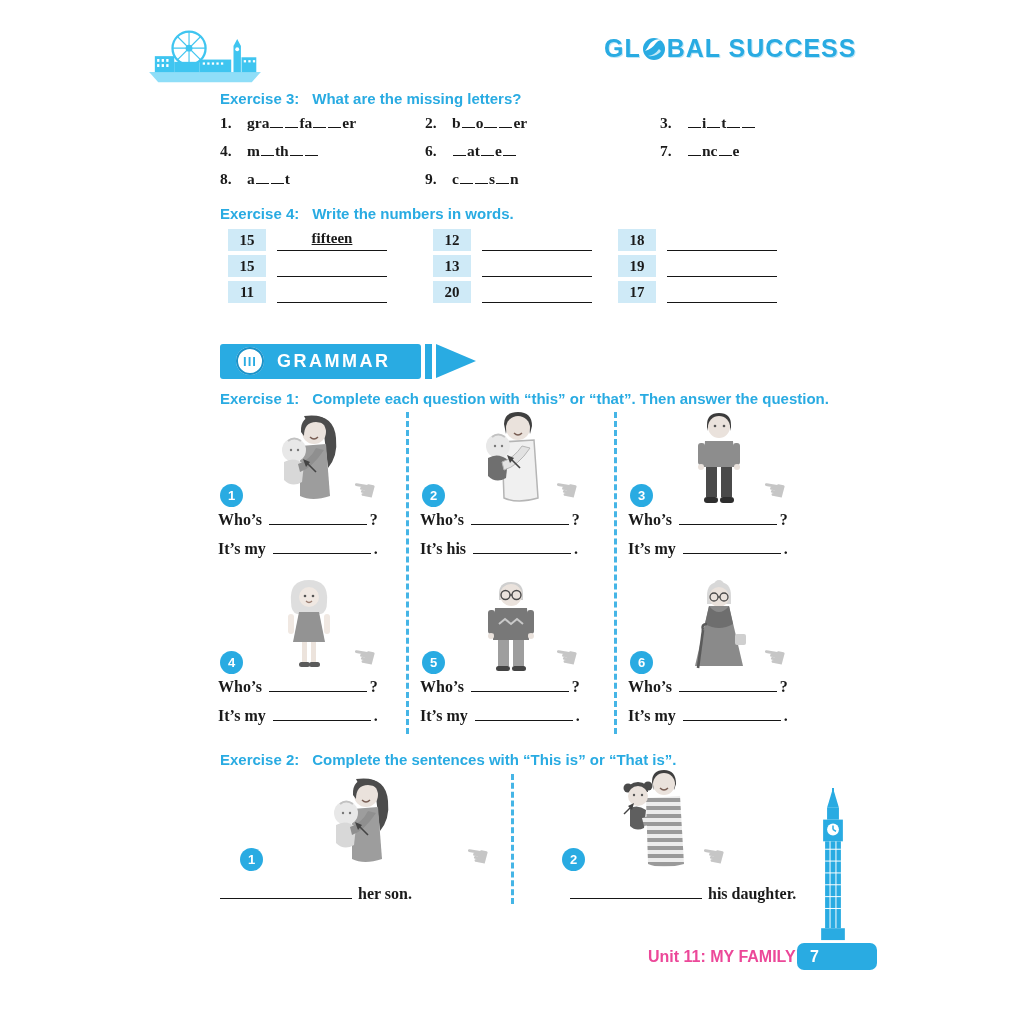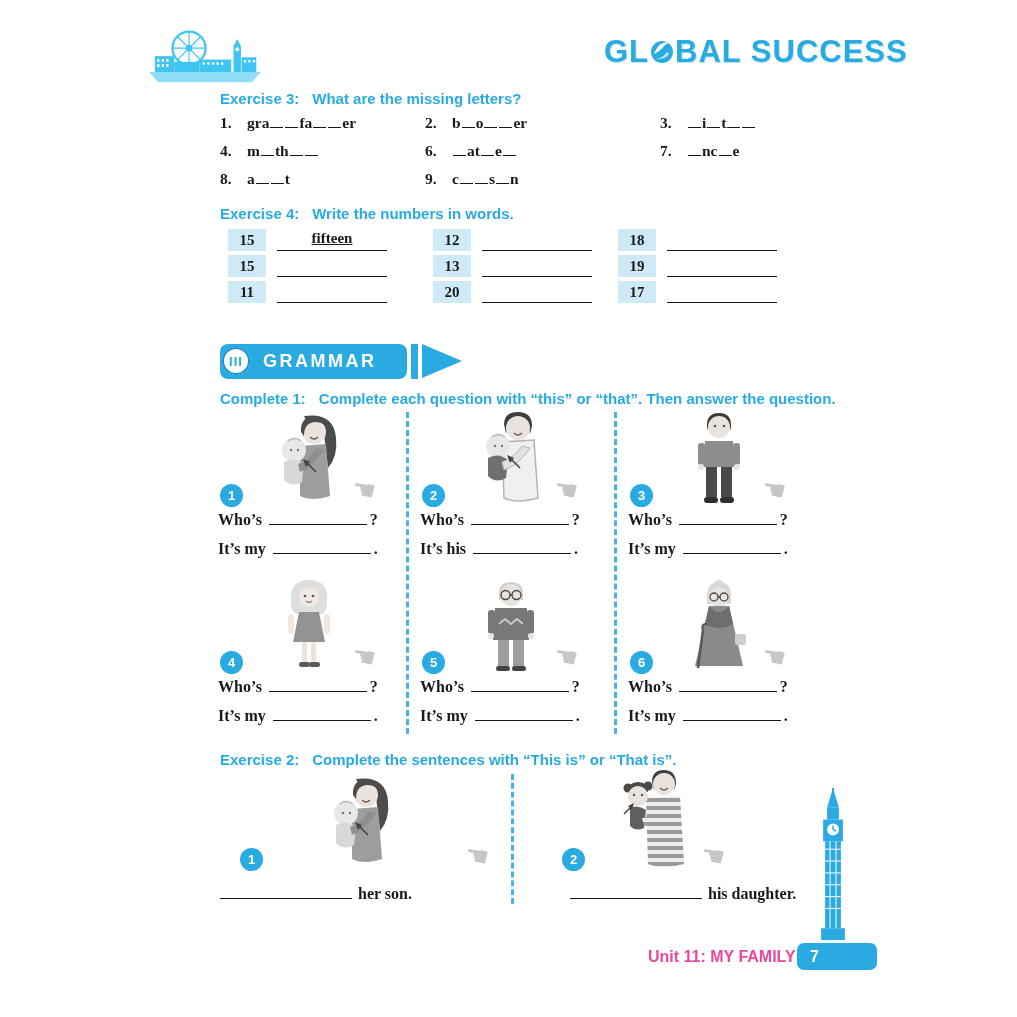--- a/index.html
+++ b/index.html
@@ -2,21 +2,21 @@
 <html><head>
 <meta charset="utf-8">
 <style>
   html,body { margin:0; padding:0; background:#ffffff; }
   .page { position:relative; width:1017px; height:1017px; background:#fff; overflow:hidden;
           font-family:"Liberation Serif", serif; color:#1a1a1a; }
 
   
   #skyline { position:absolute; left:148px; top:26px; }
   #logo { position:absolute; left:604px; top:34px; display:flex; align-items:center;
-          font-family:"Liberation Sans", sans-serif; font-weight:bold; font-size:31px;
+          font-family:"Liberation Sans", sans-serif; font-weight:bold; font-size:25px;
           color:#29abe2; letter-spacing:1px;
           text-shadow:1px 1px 0 #bfe6f6; }
   #logo .globe { margin:0 1px; display:inline-block; }
 
   
   .ex-header { position:absolute; font-family:"Liberation Sans", sans-serif; font-weight:bold;
                color:#29abe2; font-size:15px; white-space:nowrap; }
   .ex-header .lbl { margin-right:13px; }
 
   
@@ -33,21 +33,21 @@
   .ex4-item { display:flex; align-items:flex-end; gap:11px; height:22px; }
   .num-box { width:38px; height:22px; background:#cfeaf7; text-align:center;
              font-weight:bold; font-size:15px; line-height:22px; }
   .ex4-line { width:110px; height:20px; border-bottom:1.6px solid #161616; text-align:center;
               font-weight:bold; font-size:15px; }
   .ex4-line.filled { text-decoration:underline; }
 
   
   #banner { position:absolute; left:220px; top:343px; display:flex; align-items:center; height:36px; }
   .banner-body { background:#29abe2; height:35px; display:flex; align-items:center;
-                 padding:0 30px 0 2px; border-radius:8px; }
+                 padding:0 30px 0 16px; border-radius:3px; }
   .banner-circle { width:28px; height:28px; border-radius:50%; background:#fff;
                    display:flex; align-items:center; justify-content:center;
                    font-family:"Liberation Sans", sans-serif; font-weight:bold; font-size:13px;
                    color:#29abe2; letter-spacing:1px; box-shadow:0 0 0 2px #1b92c9 inset; }
   .banner-label { color:#fff; font-family:"Liberation Sans", sans-serif; font-weight:bold;
                   font-size:18px; letter-spacing:2.5px; margin-left:13px; }
   .banner-slit { width:4px; height:35px; background:#fff; }
   .banner-strip { width:7px; height:35px; background:#29abe2; }
   .banner-tip { width:0; height:0; border-top:17.5px solid transparent;
                 border-bottom:17.5px solid transparent; border-left:40px solid #29abe2; }
@@ -192,21 +192,21 @@
       <span class="banner-circle">III</span>
       <span class="banner-label">GRAMMAR</span>
     </div>
     <div class="banner-slit"></div>
     <div class="banner-strip"></div>
     <div class="banner-slit"></div>
     <div class="banner-tip"></div>
   </div>
 
   <div class="ex-header" style="left:220px; top:390px;">
-    <span class="lbl">Complete 1:</span><span>Complete each question with “this” or “that”. Then answer the question.</span>
+    <span class="lbl">Exercise 1:</span><span>Complete each question with “this” or “that”. Then answer the question.</span>
   </div>
   <div class="vdash" style="left:406px; top:412px; height:322px;"></div>
   <div class="vdash" style="left:614px; top:412px; height:322px;"></div>
   <div id="ex1-area">
       <div class="ex1-cell" style="left: 218px; top: 410px;">
         <div class="fig">
           <svg width="90" height="96" viewBox="0 0 90 96">
             <path d="M40 6 Q70 2 72 28 Q74 46 64 58 L60 24 Q56 10 42 10 Z" fill="#4c4c4c"></path>
             <circle cx="50" cy="22" r="12" fill="#eae2dc"></circle>
             <path d="M37 22 Q36 6 52 6 Q68 8 66 22 Q62 12 52 12 Q40 12 40 26 Z" fill="#4c4c4c"></path>

